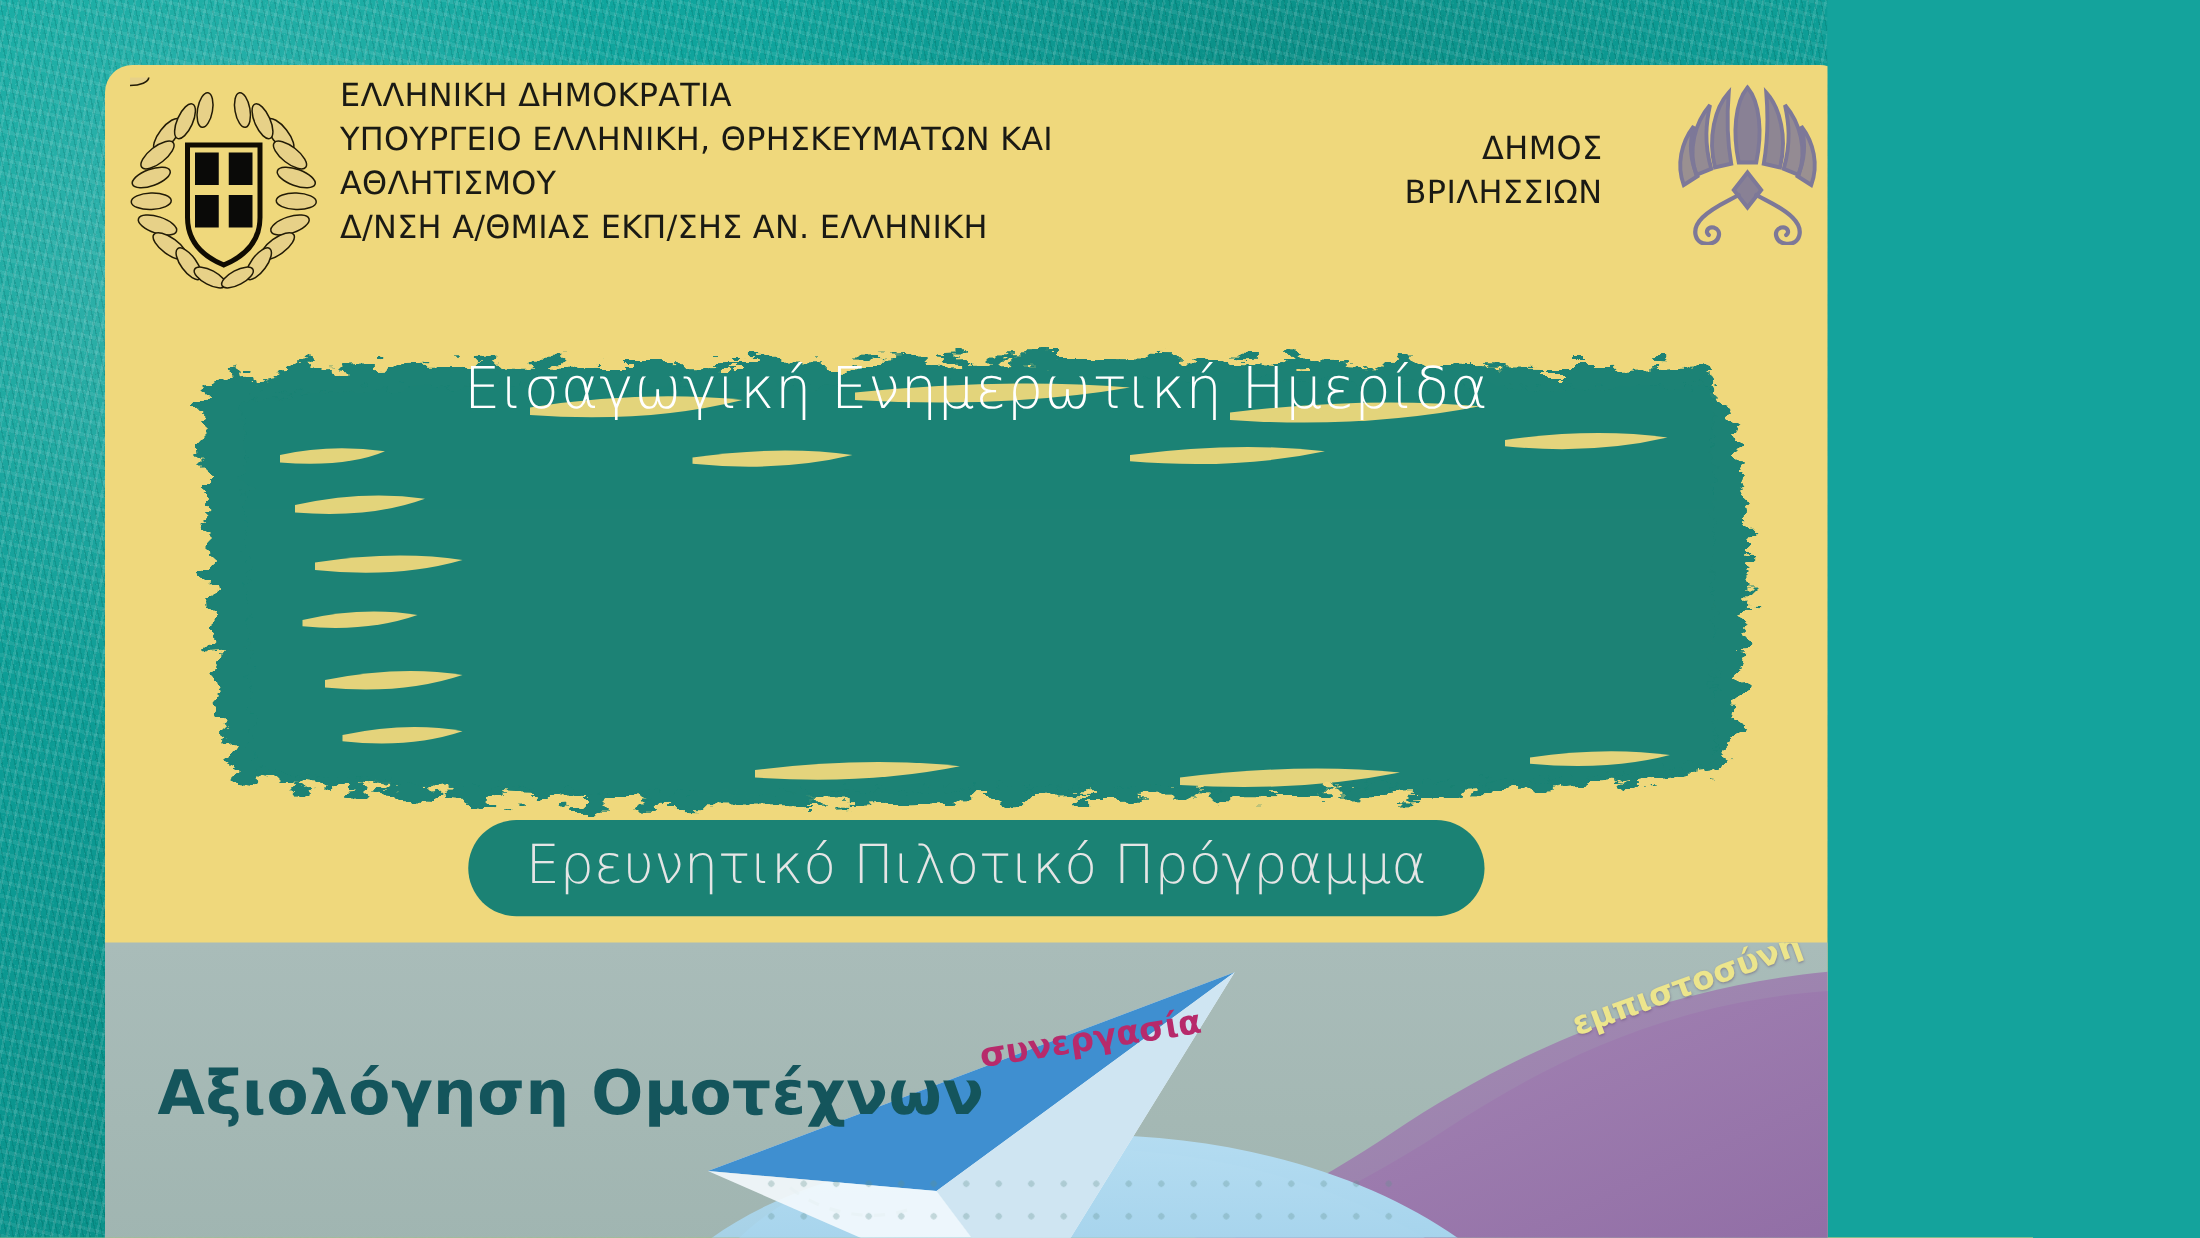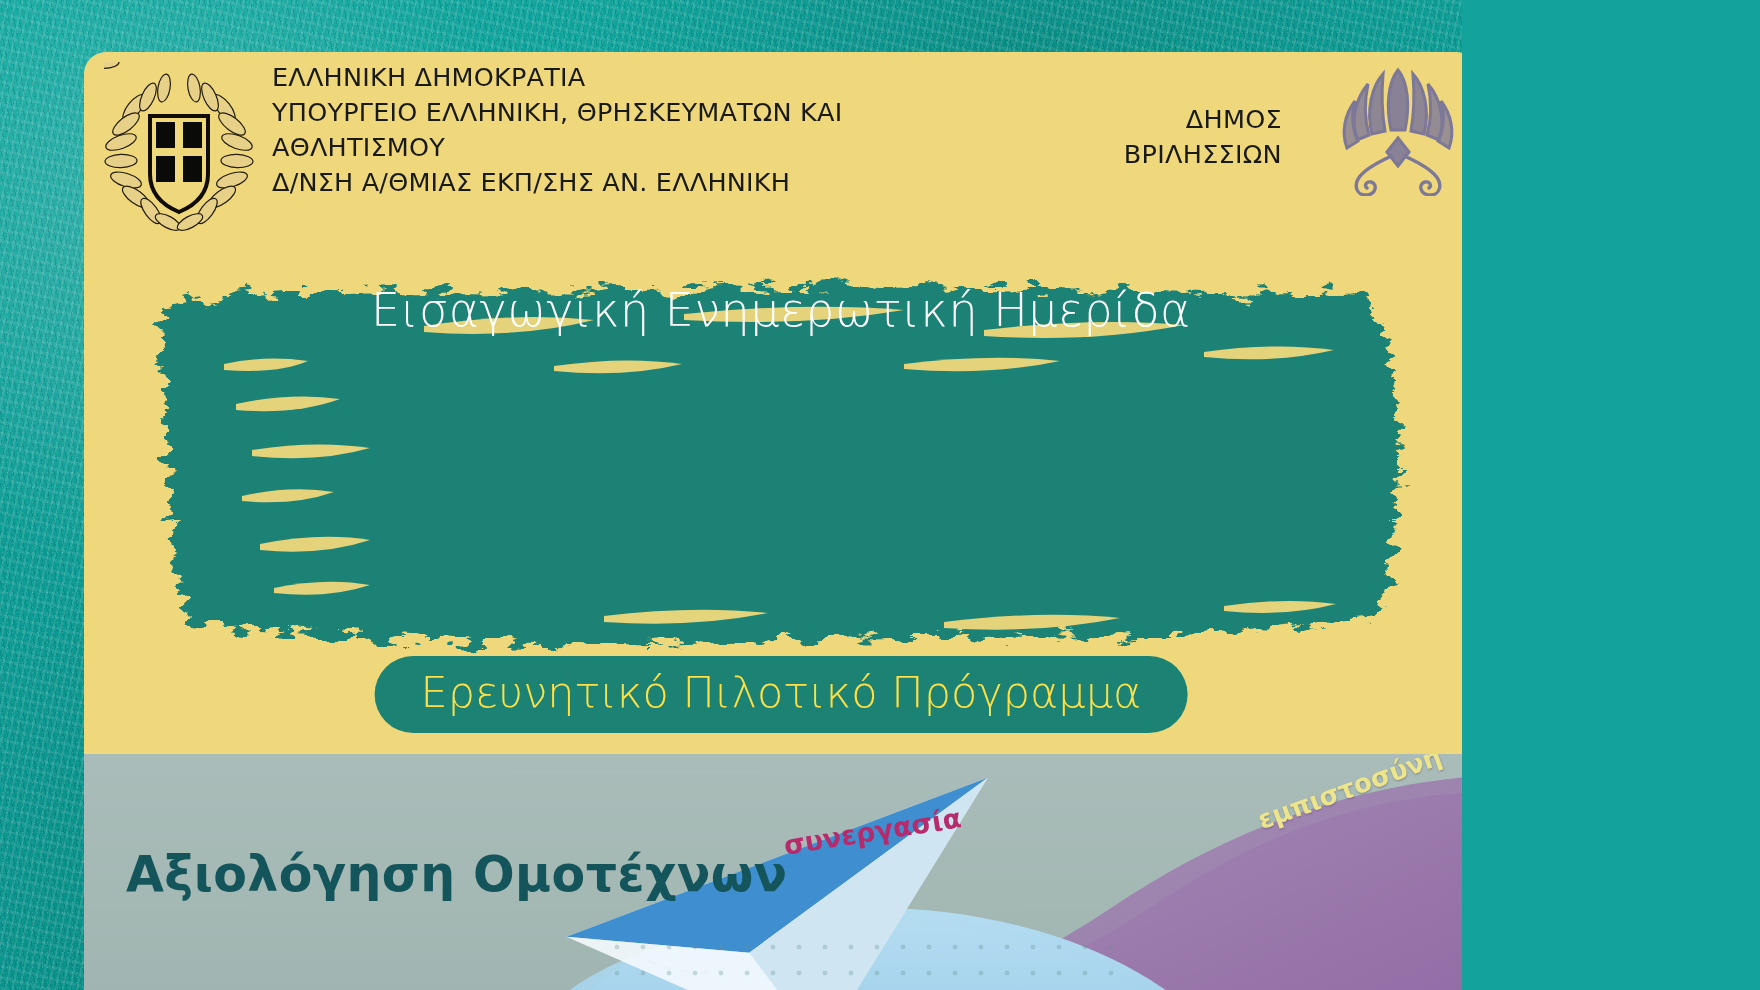--- a/index.html
+++ b/index.html
@@ -55,21 +55,21 @@
                padding-top:42px;box-sizing:border-box;}
   .subtitle{color:#ffffff;font-size:46px;line-height:1.05;font-weight:300;
             font-family:"DejaVu Sans", sans-serif;letter-spacing:.5px;}
   .maintitle{color:#ffffff;font-size:75px;line-height:1.22;font-weight:300;
              font-style:italic;text-align:center;margin-top:8px;letter-spacing:.5px;
              font-family:"DejaVu Sans", sans-serif;}
   .maintitle div{white-space:nowrap;}
 
   
   .pill{position:absolute;left:50%;transform:translateX(-50%);top:604px;
-        background:#1b8274;color:#fde047;border-radius:60px;
+        background:#1b8274;color:#e5e5e5;border-radius:60px;
         padding:12px 46px 16px;font-size:43px;font-weight:300;line-height:1.15;
         white-space:nowrap;font-family:"DejaVu Sans", sans-serif;}
 
   
   .band{position:absolute;left:0;top:702px;width:1394px;height:318px;overflow:hidden;
         background:linear-gradient(180deg,#a9bcb9 0%,#a4b8b4 45%,#9db3af 100%);}
   .band svg{position:absolute;left:0;top:0;width:1394px;height:318px;}
   .band-word{position:absolute;font-family:"DejaVu Sans", sans-serif;white-space:nowrap;}
   .w-axio{left:42px;top:92px;font-size:49px;font-weight:700;color:#14555c;letter-spacing:.4px;}
   .w-syn{left:700px;top:76px;font-size:27px;font-weight:700;color:#b72a6b;

